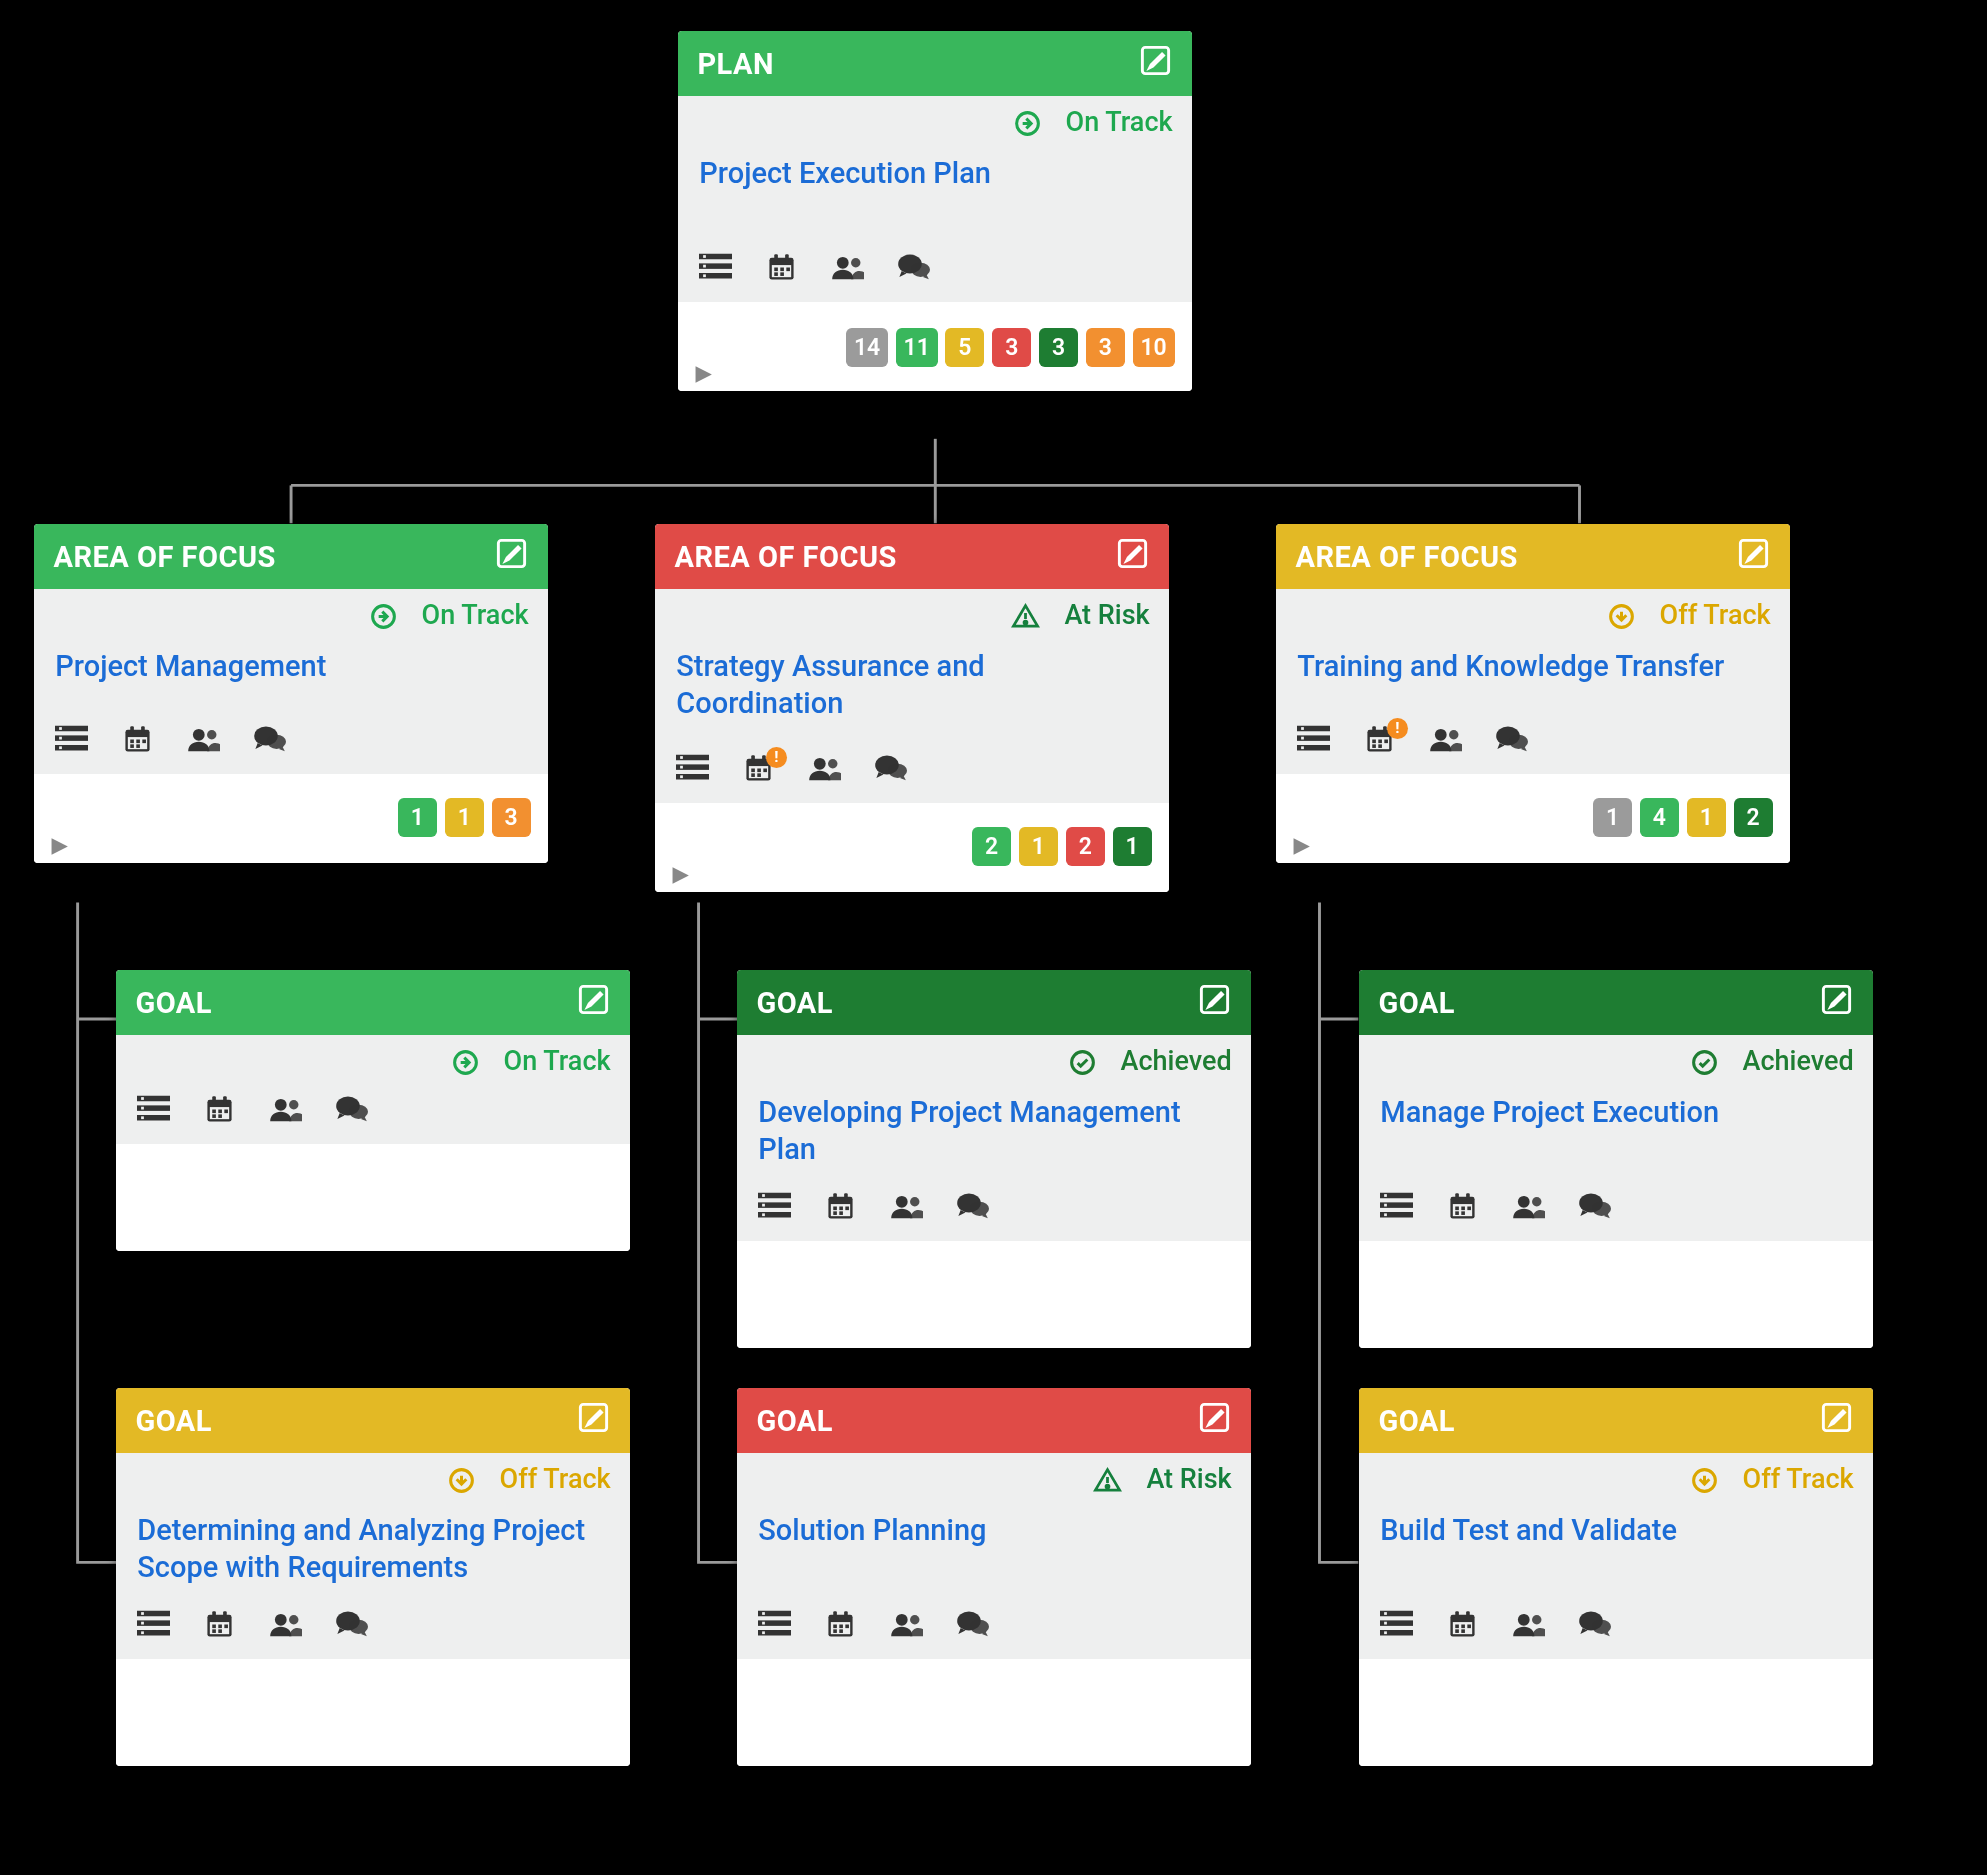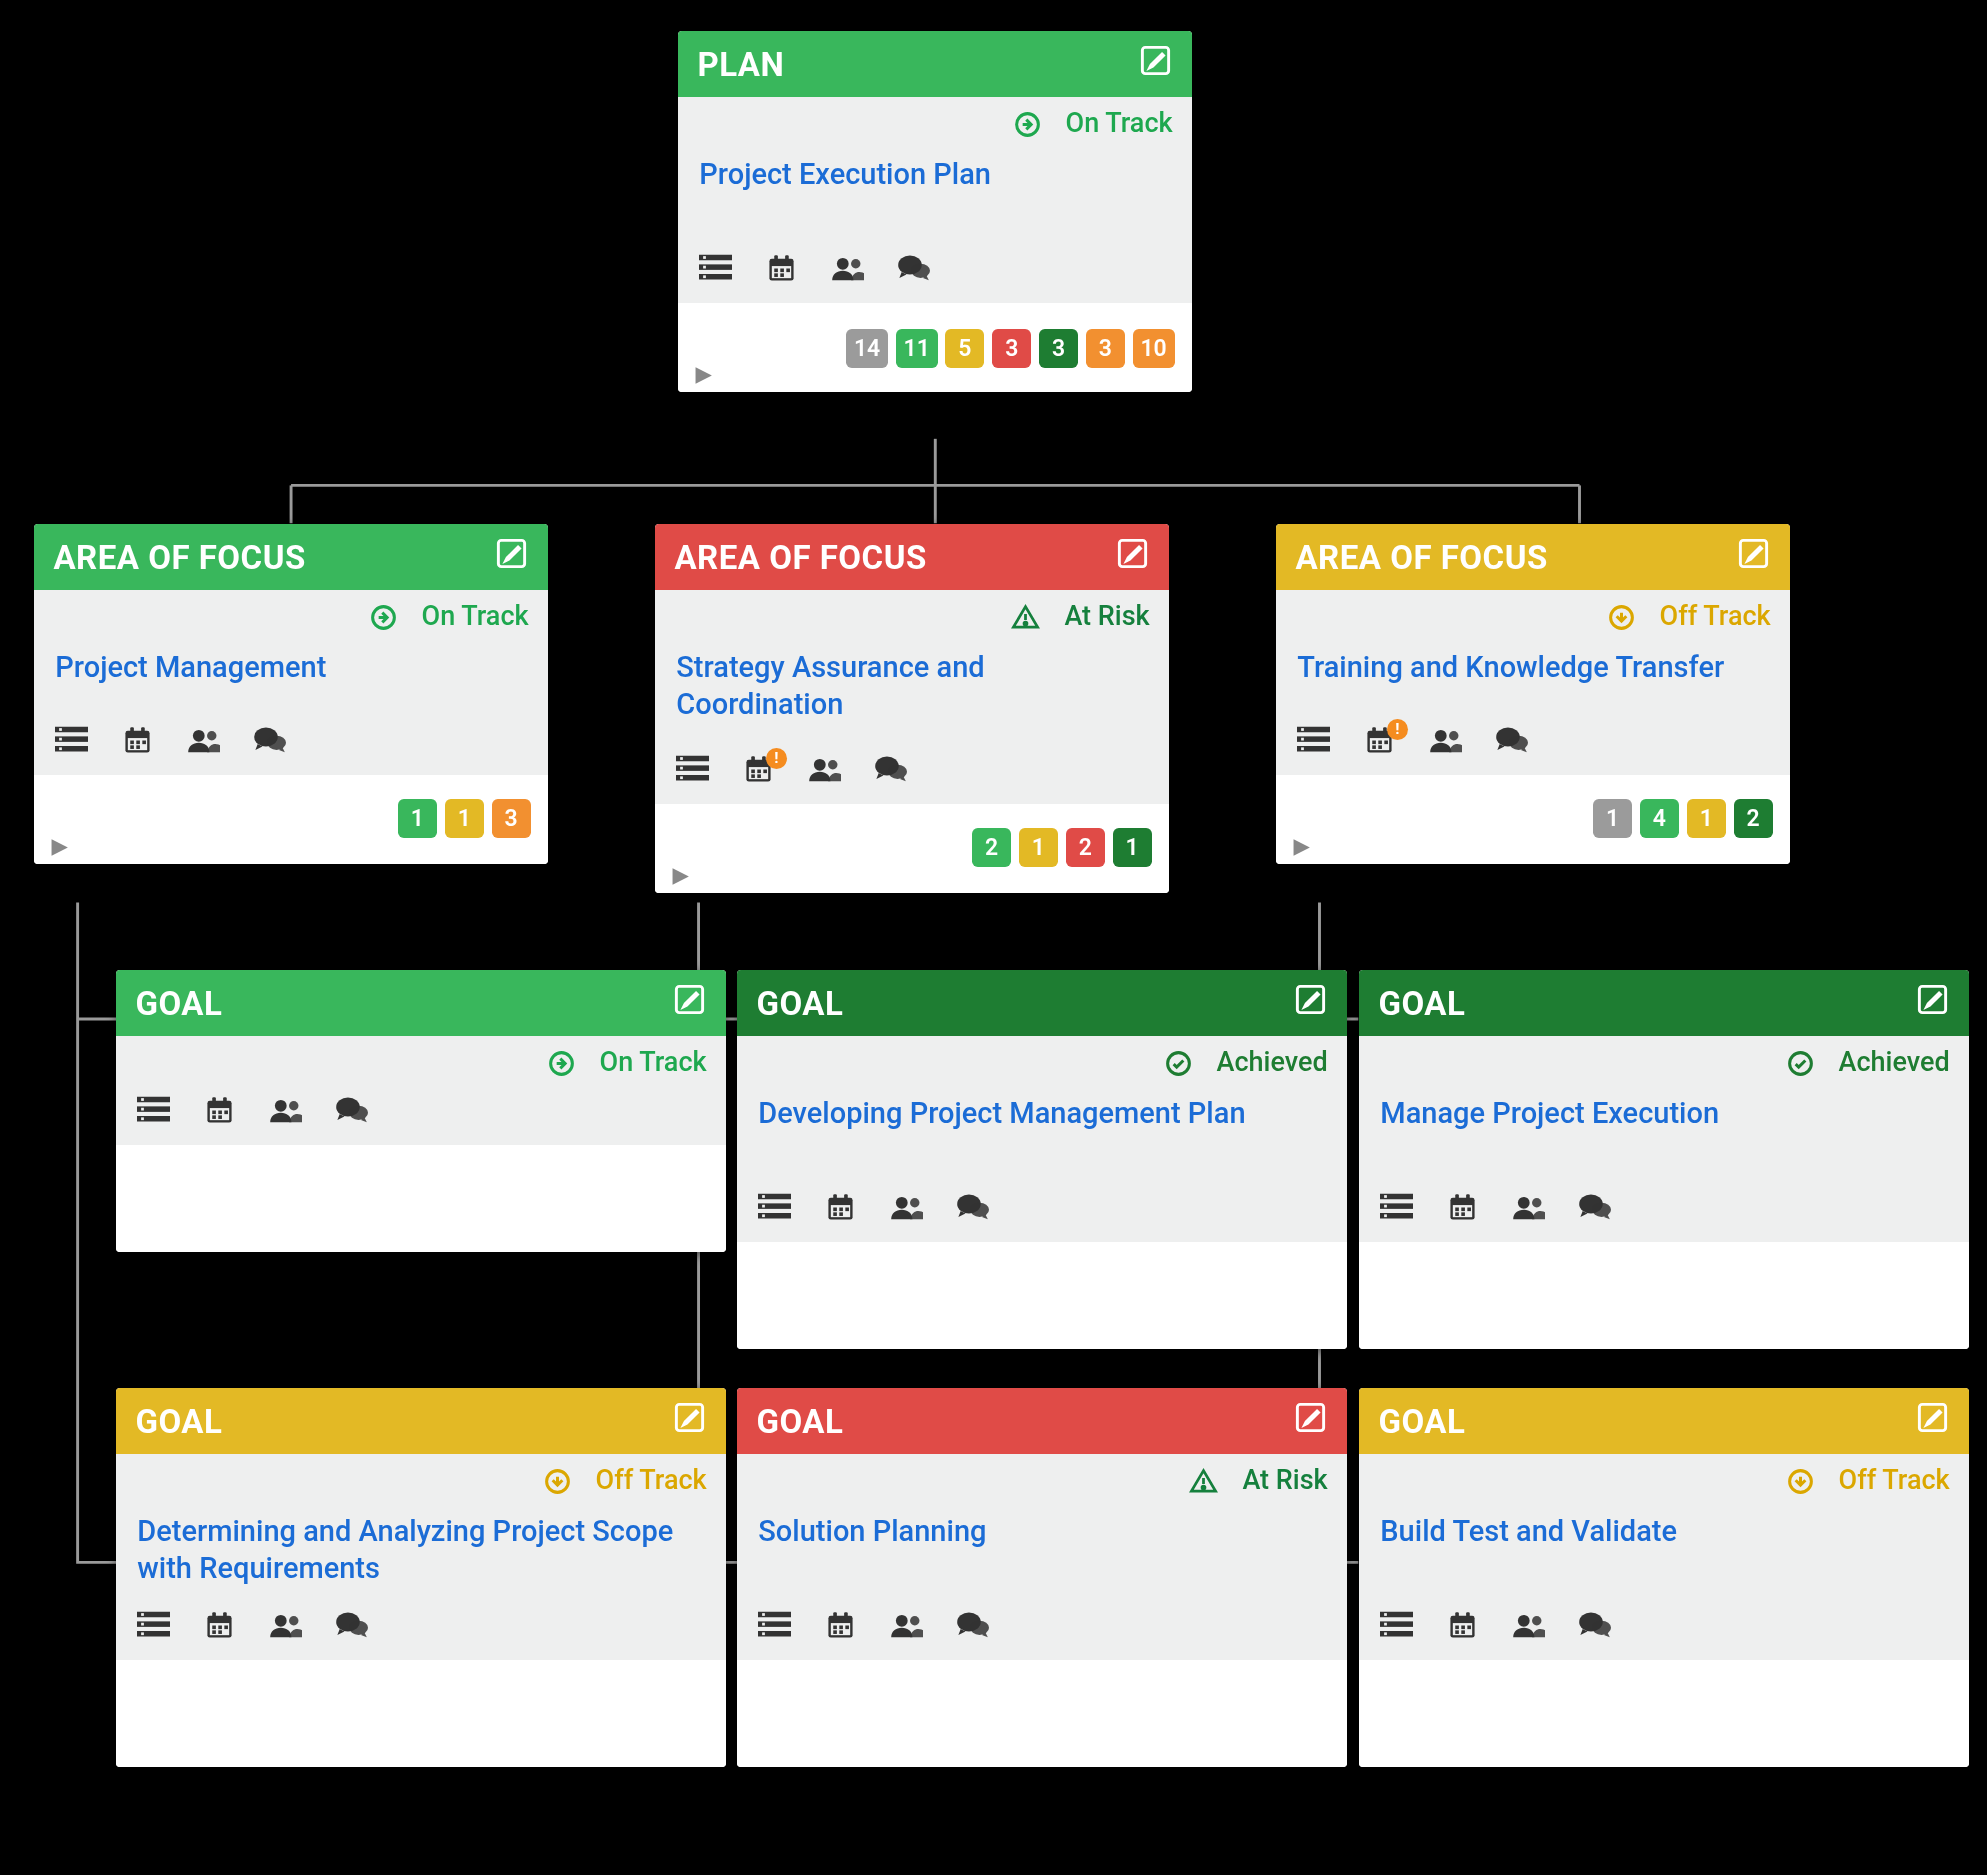--- a/index.html
+++ b/index.html
@@ -25,21 +25,21 @@
     box-shadow: 0 2.9px 9.7px rgba(0,0,0,0.5);
     overflow: hidden;
   }
   .card .hdr {
     display: flex;
     align-items: center;
     justify-content: space-between;
     padding: 11.6px 19.4px;
     color: #fff;
     font-weight: 700;
-    font-size: 33px;
+    font-size: 29px;
     letter-spacing: 0.5px;
   }
   .hdr .edit-icon svg { width: 35px; height: 35px; }
   .card .status-row {
     background: #eeefef;
     text-align: right;
     padding: 9.7px 19.4px 1.9px 19.4px;
     font-size: 27px;
     font-weight: 500;
   }
@@ -119,21 +119,21 @@
   .bg-yellow { background: #e3b925; }
   .bg-gray   { background: #9b9b9b; }
   .bg-orange { background: #f29030; }
 
   .clr-green  { color: #1ea84f; }
   .clr-dgreen { color: #1e7d32; }
   .clr-red    { color: #15803d; }
   .clr-yellow { color: #dba700; }
 
   
-  .card.small { width: 610px; }
+  .card.small { width: 514px; }
   .card.small .title-row { min-height: 97px; }
   .card.small .footer-row { min-height: 107px; }
   
   .card.plan .title-row { min-height: 97px; text-decoration: underline; }
   .card.plan .footer-row { min-height: 89px; padding-top:15.5px; }
 </style>
 </head>
 <body>
 
 <svg class="connectors" viewBox="0 0 2048 1933" width="1987" height="1876">

